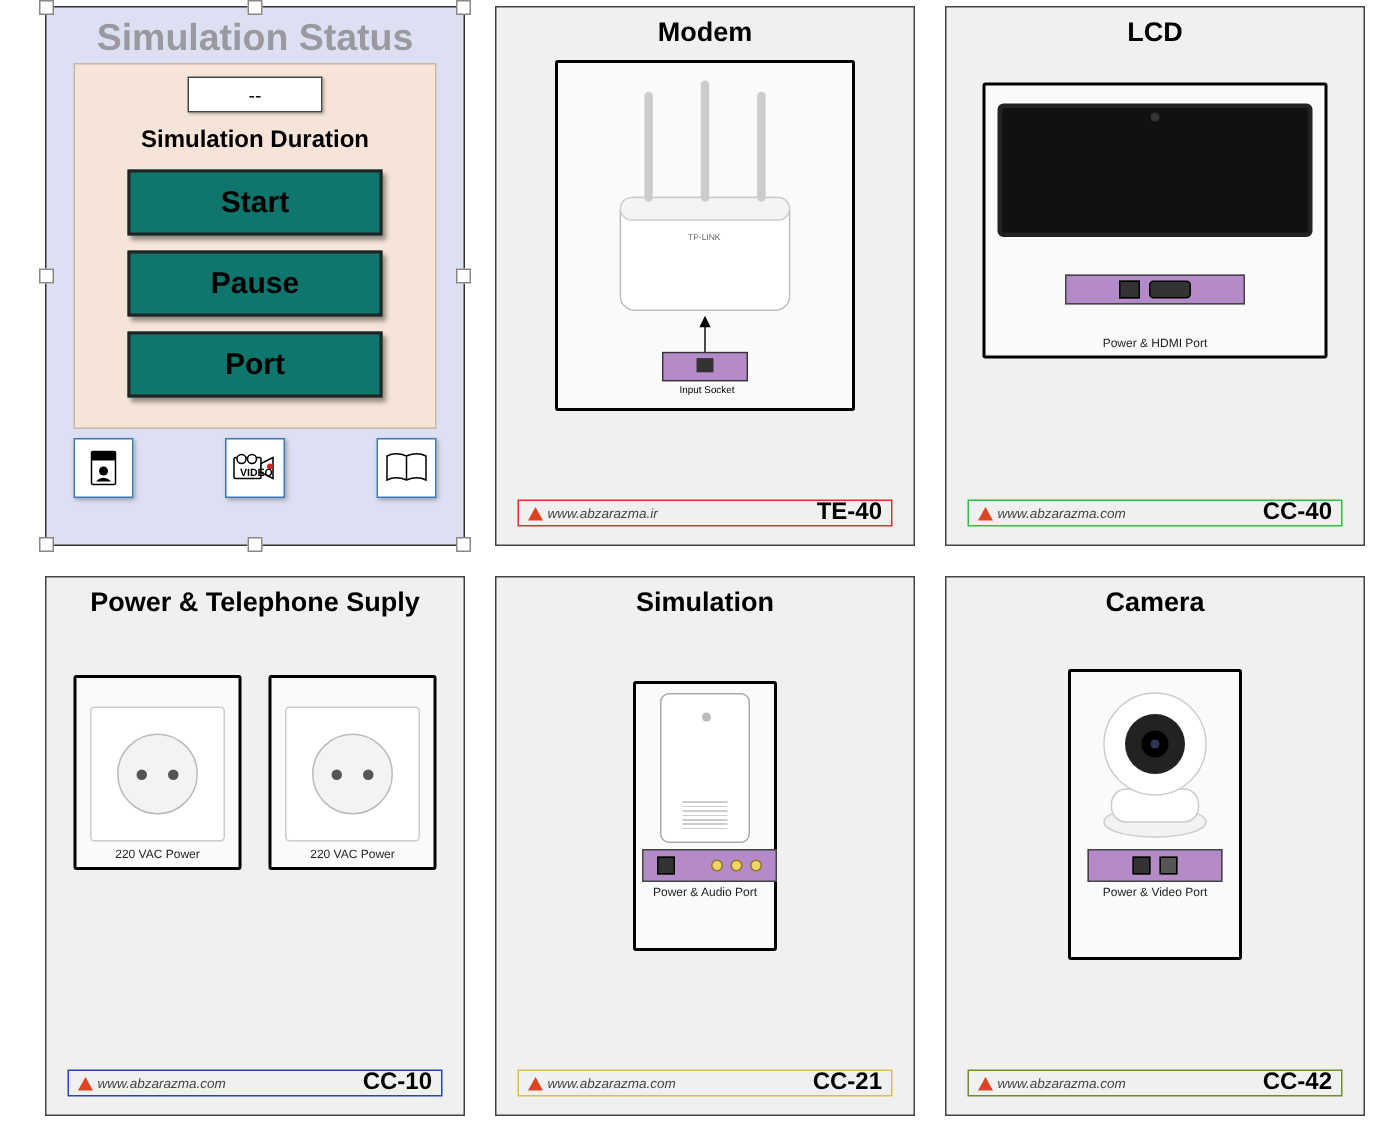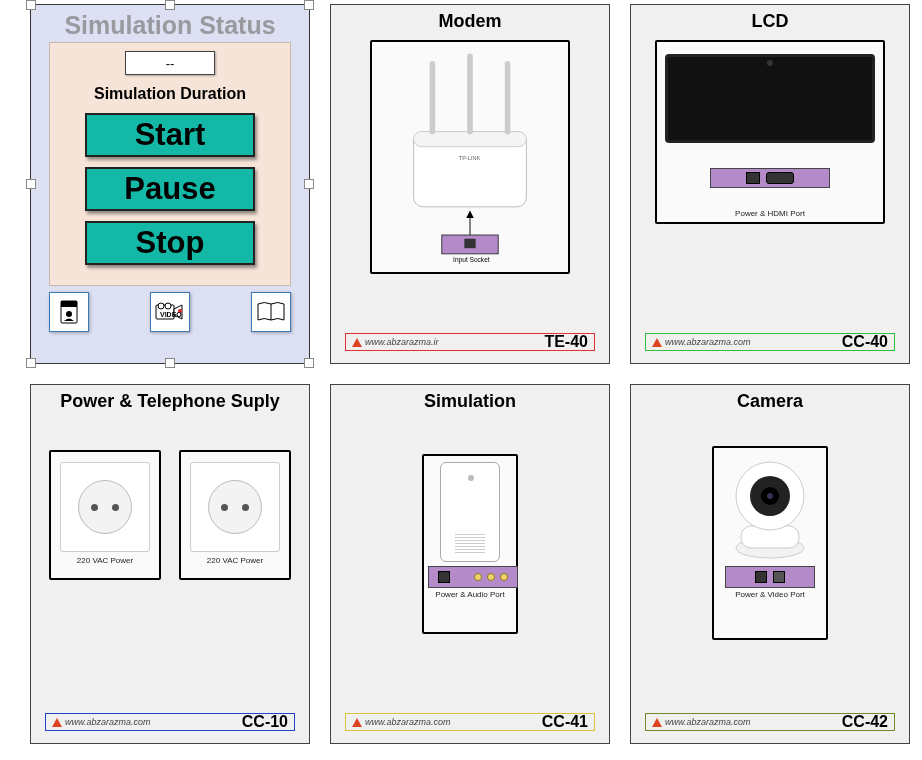--- a/index.html
+++ b/index.html
@@ -47,22 +47,22 @@
     padding:8px 12px 20px;
     display:flex; flex-direction:column; align-items:center; gap:10px;
   }
   .cp-readout {
     background:#fff; border:1px solid #444; width:90px; height:24px;
     display:flex; align-items:center; justify-content:center; font-size:13px;
     box-shadow:1px 1px 2px rgba(0,0,0,.3);
   }
   .cp-label { font-weight:bold; font-size:16px; }
   .cp-btn {
-    width:170px; height:44px; background:#14b8a6; border:2px solid #222;
-    font-size:31px; font-weight:bold; cursor:pointer;
+    width:170px; height:44px; background:#0f766e; border:2px solid #222;
+    font-size:20px; font-weight:bold; cursor:pointer;
     box-shadow:2px 3px 3px rgba(0,0,0,.4);
   }
   .cp-footer {
     display:flex; justify-content:space-between; padding:6px 18px 8px;
   }
   .footer-icon {
     width:40px; height:40px; border:1px solid #3a78b8; background:#fff;
     display:flex; align-items:center; justify-content:center;
     box-shadow:1px 1px 3px rgba(0,0,0,.3);
   }
@@ -86,39 +86,39 @@
   .footer-bar .code { font-weight:bold; font-size:16px;}
   .b-red    { border-color:#e03030;gap:25px; }
   .b-green  { border-color:#2fbf3f; }
   .b-blue   { border-color:#2343c8; }
   .b-yellow { border-color:#dac23a; }
   .b-olive  { border-color:#6f8c28; }
   
   .device {
     border:2px solid; border-radius:2px; position:relative;
     background:#fafafa;
-    display:flex; flex-direction:column; align-items:center; 
+    display:flex; flex-direction:column; align-items:center; justify-content:flex-end;
     padding:4px;
   }
   .device .sublabel { font-size:8px; margin-top:2px; color:#222;}
   .portbar {
     width:90px; height:22px; background:#b48ac8; border:1px solid #444;
     display:flex; align-items:center; justify-content:center; gap:6px;
   }
   .portbar .jack {
     width:14px;height:12px;background:#333;border:1px solid #000;display:inline-block;
   }
   .portbar-wide { width:120px; height:26px; }
   .dots { display:flex; gap:5px; }
   .dot { width:8px;height:8px;border-radius:50%;background:#f1d36a;border:1px solid #8a7a20;}
   
   .router-wrap { width:200px; height:234px; margin-top:2px; }
   .router-wrap svg { width:100%; height:100%; }
   
-  .lcd-wrap { width:230px; height:184px; margin-top:2px; padding-top:6px;gap:19px;}
+  .lcd-wrap { width:230px; height:184px; margin-top:17px; padding-top:6px;gap:19px;}
   .lcd-body { width:210px; height:120px; background:#111; border:3px solid #222; border-radius:4px; margin:6px auto;}
   .lcd-body .cam {width:6px;height:6px;border-radius:50%;background:#333;margin:3px auto;}
   
   .sockets-row { display:flex; gap:18px; margin-top:32px;}
   .socket-card { width:112px; height:130px; }
   .socket-plate {
     width:90px;height:90px;background:#fff;border:1px solid #ccc;border-radius:3px;
     display:flex;align-items:center;justify-content:center;margin:6px auto 2px;
   }
   .euplug {
@@ -163,21 +163,21 @@
     <span class="sel-handle bm"></span>
     <span class="sel-handle ml"></span>
     <span class="sel-handle mr"></span>
 
     <div class="cp-title">Simulation Status</div>
     <div class="cp-inner">
       <div class="cp-readout">--</div>
       <div class="cp-label">Simulation Duration</div>
       <button class="cp-btn">Start</button>
       <button class="cp-btn">Pause</button>
-      <button class="cp-btn">Stop</button>
+      <button class="cp-btn">Port</button>
     </div>
     <div class="cp-footer">
       <div class="footer-icon">
         <svg width="26" height="26" viewBox="0 0 26 26">
             <rect x="5" y="2" width="16" height="22" rx="1" fill="#fff" stroke="#000"></rect>
             <rect x="5" y="2" width="16" height="6" fill="#000"></rect>
             <circle cx="13" cy="15" r="3" fill="#000"></circle>
             <path d="M8 22 Q13 17 18 22" fill="#000"></path>
           </svg>
       </div>
@@ -297,21 +297,21 @@
           </div>
         </div>
         <div class="sublabel">Power &amp; Audio Port</div>
       </div>
     </div>
     <div class="footer-bar b-yellow">
       <span class="brand">
           <span class="tri"></span>
           <span>www.abzarazma.com</span>
         </span>
-      <span class="code">CC-41</span>
+      <span class="code">CC-21</span>
     </div>
   </div>
 
   <div class="module">
     <div class="module-title">Camera</div>
     <div class="module-body">
       <div class="device b-olive cam-wrap" style="justify-content:flex-start;">
         <svg class="cam-svg" viewBox="0 0 90 110">
           <ellipse cx="45" cy="96" rx="34" ry="10" fill="#f2f2f2" stroke="#ccc"></ellipse>
           <rect x="16" y="74" width="58" height="22" rx="10" fill="#fff" stroke="#ccc"></rect>

